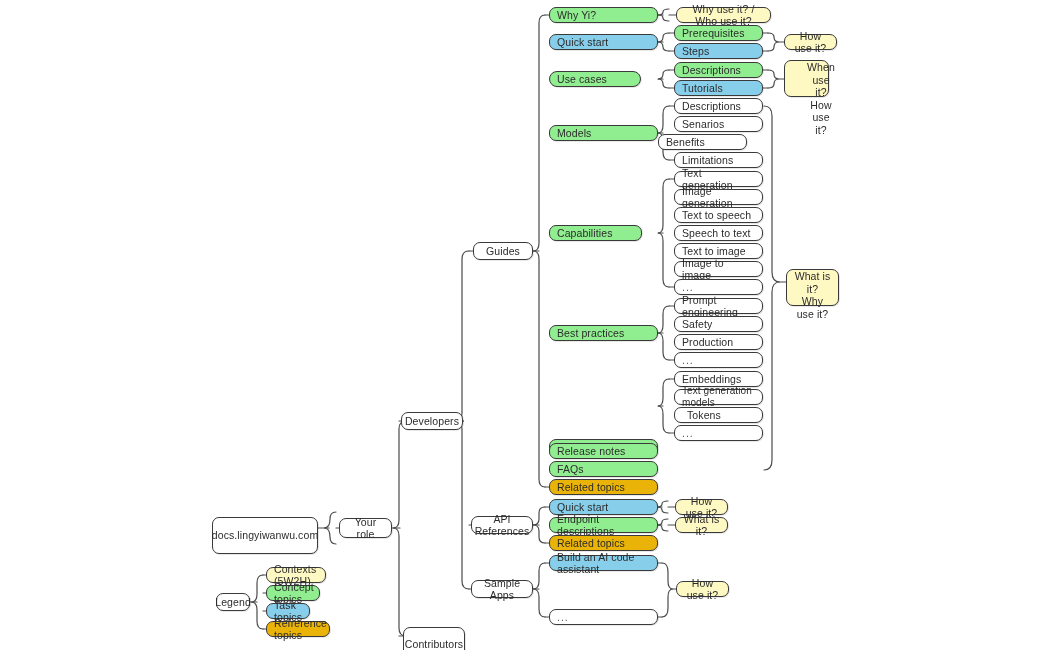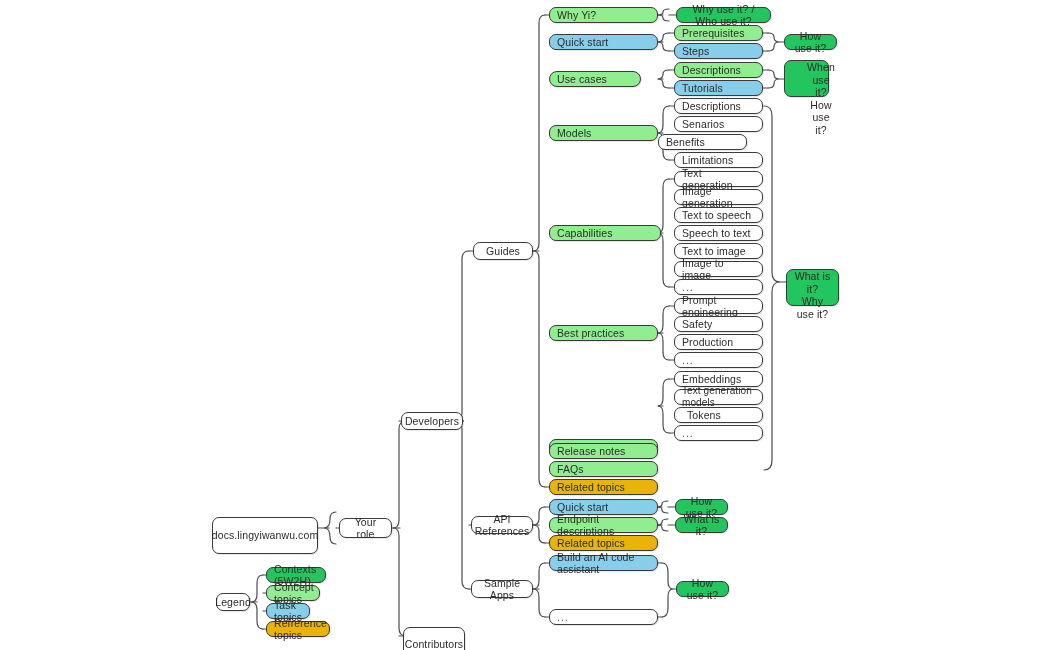--- a/index.html
+++ b/index.html
@@ -23,21 +23,21 @@
     align-items:center;
     padding:0 7px;
     white-space:pre-line;
     letter-spacing:.1px;
     box-shadow:0.8px 0.8px 0 rgba(0,0,0,.12);
   }
   .node.center{justify-content:center;text-align:center;}
   .green{background:#90EE90;}
   .blue{background:#87CEEB;}
   .yellow{background:#eab308;}
-  .pink{background:#22c55e;}
+  .pink{background:#fef9c3;}
   .plain{background:#ffffff;}
   .multi{align-items:center;}
   .ell{color:#555;letter-spacing:1px;}
 </style>
 </head>
 <body>
 
 <div id="canvas">
 
   <svg id="links" viewBox="0 0 1050 650">
@@ -196,21 +196,21 @@
   </div>
   <div class="node blue" style="left:549px;top:34px;width:109px;height:16px;">
     <span>Quick start</span>
   </div>
   <div class="node green" style="left:549px;top:71px;width:92px;height:16px;border-radius:8px;">
     <span>Use cases</span>
   </div>
   <div class="node green" style="left:549px;top:125px;width:109px;height:16px;">
     <span>Models</span>
   </div>
-  <div class="node green" style="left:549px;top:225px;width:112px;height:16px;">
+  <div class="node green" style="left:549px;top:225px;width:93px;height:16px;">
     <span>Capabilities</span>
   </div>
   <div class="node green" style="left:549px;top:325px;width:109px;height:16px;">
     <span>Best practices</span>
   </div>
   <div class="node green" style="left:549px;top:398px;width:109px;height:16px;margin-top:41px;">
     <span>Concepts</span>
   </div>
   <div class="node green" style="left:549px;top:443px;width:109px;height:16px;">
     <span>Release notes</span>

